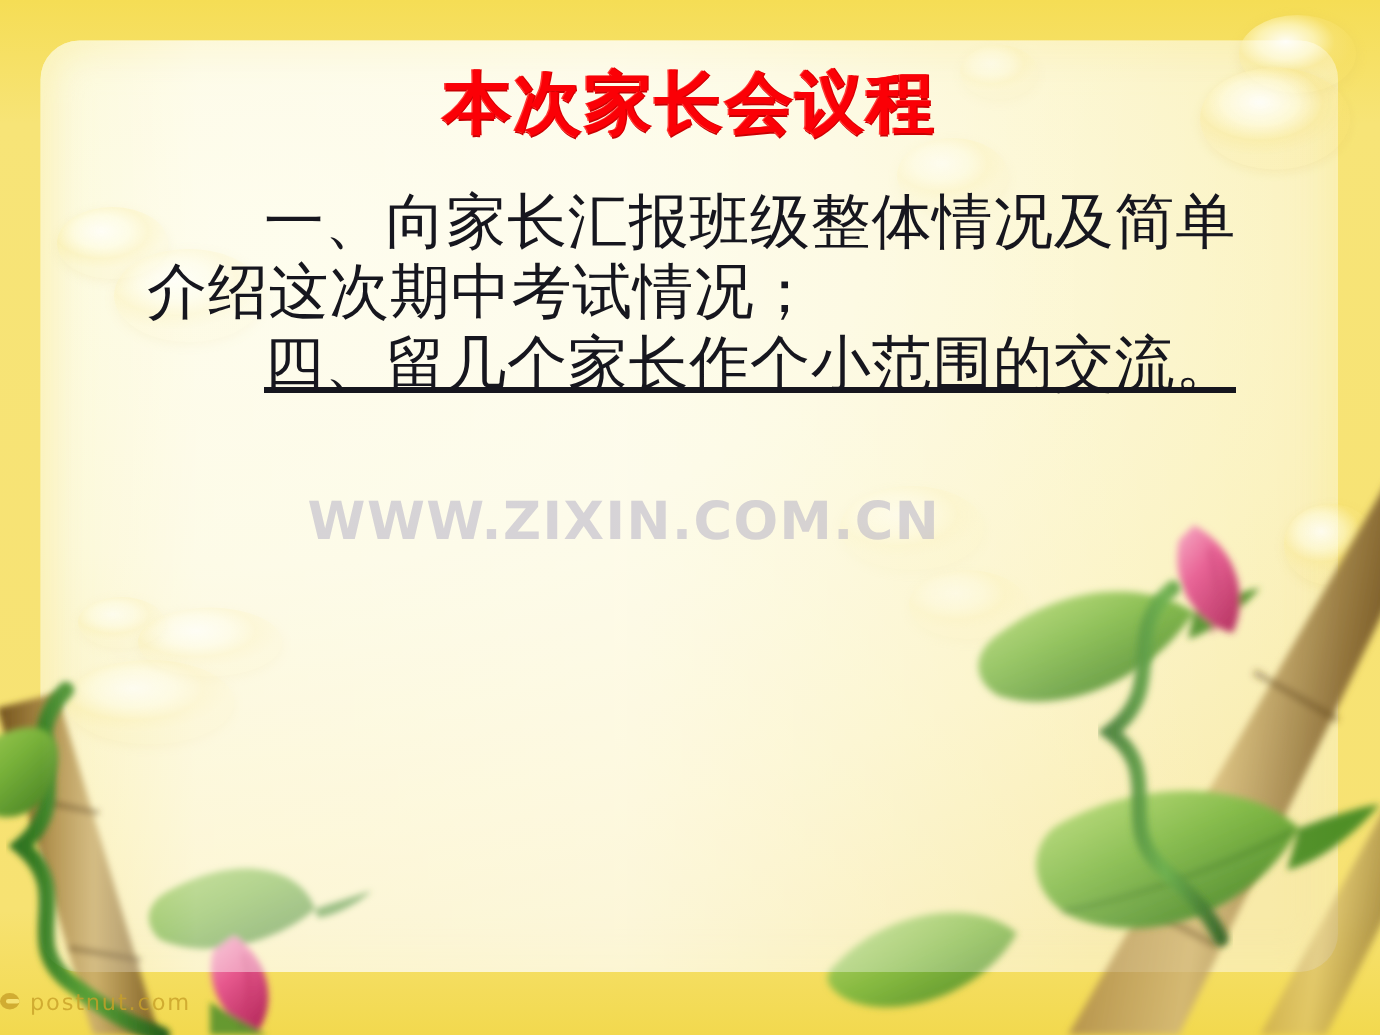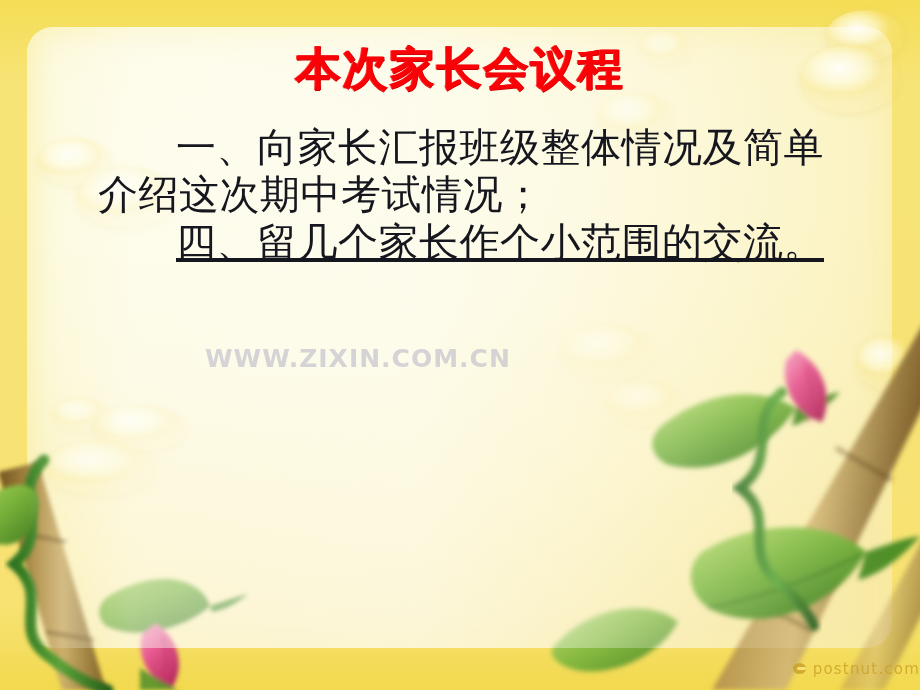--- a/index.html
+++ b/index.html
@@ -110,39 +110,39 @@
   .agenda-item {
     text-indent: 78px;
     margin: 0 0 1px 0;
   }
   .agenda-item.last { text-indent: 78px; text-decoration: underline; }
 
   
   .watermark {
     position: absolute;
     left: 205px;
-    top: 344px;
+    top: 328px;
     width: 500px;
     font-family: "DejaVu Sans", "Liberation Sans", sans-serif;
     font-weight: bold;
-    font-size: 25px;
+    font-size: 35px;
     letter-spacing: 1px;
     color: rgba(176,172,196,.50);
     white-space: nowrap;
     pointer-events: none;
     user-select: none;
   }
 
   
   .footer {
     position: absolute;
     left: 0;
     bottom: 12px;
     width: 920px;
-    text-align: right;
+    text-align: left;
     pointer-events: none;
   }
   .footer-inner {
     display: inline-flex;
     align-items: center;
     gap: 7px;
     font-family: "DejaVu Sans", "Liberation Sans", sans-serif;
     font-size: 15px;
     letter-spacing: 1.2px;
     color: rgba(200,160,40,.80);

